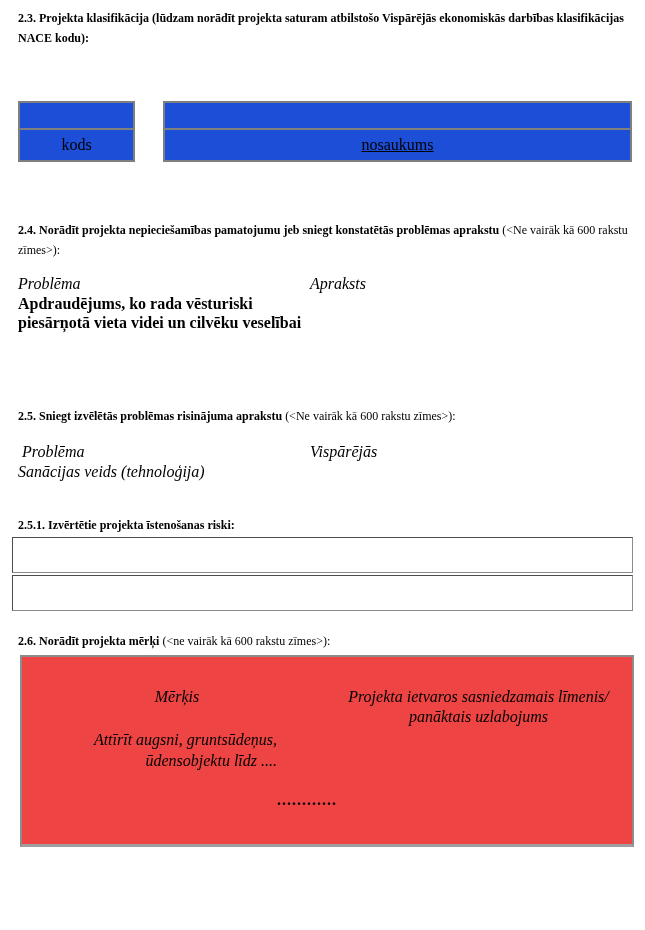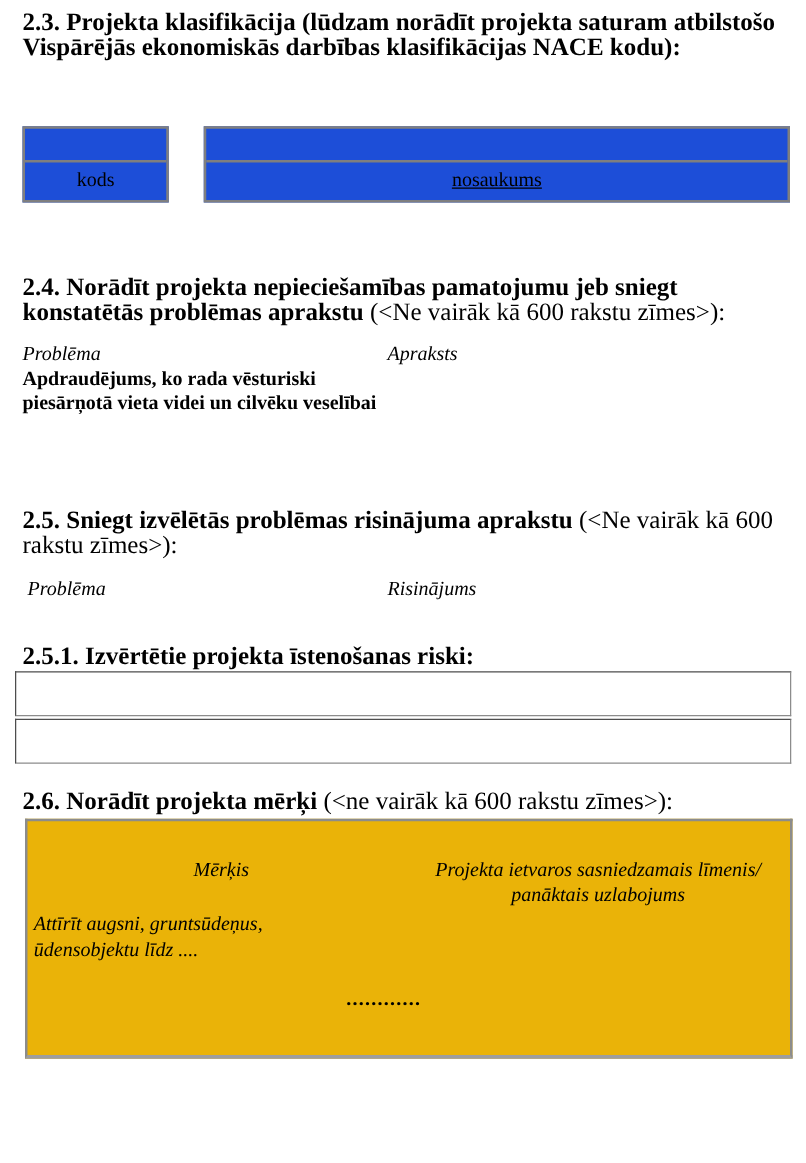--- a/index.html
+++ b/index.html
@@ -14,21 +14,21 @@
   }
   .page {
     width: 645px;
     height: 930px;
     padding: 8px 13px 0 18px;
     overflow: hidden;
   }
   .h {
     margin: 0;
     font-weight: bold;
-    font-size: 20px;
+    font-size: 12px;
     line-height: 20px;
     width: 614px;
   }
   .it { font-weight: normal; }
   .bi { font-weight: normal; font-style: italic; }
 
   
   .tables-row {
     margin-top: 53px;
     display: flex;
@@ -78,38 +78,39 @@
   .sec252 { margin-top: 22px; }
   .sec26 { margin-top: 20px; }
 
   .big-box {
     margin-top: 4px;
     margin-left: 2px;
     width: 614px;
     height: 192px;
     border: 2px solid #8c8c8c;
     border-bottom: 3px solid #9e9e9e;
-    background: #eab308;
+    background: #ef4444;
     padding: 30px 0 0 5px;
   }
   .goal-head { display: flex; }
   .gh-left {
     width: 300px;
     text-align: center;
     line-height: 20px;
   }
   .gh-right {
     width: 303px;
     text-align: center;
     line-height: 20px;
   }
   .goal-text {
     width: 250px;
     line-height: 21px;
     margin-top: 2px;
+    text-align: right;
   }
   .goal-dots {
     margin-top: 20px;
     margin-left: 250px;
     font-weight: bold;
     letter-spacing: 1px;
   }
 </style>
 </head>
 <body>
@@ -132,22 +133,23 @@
   <p class="h sec24"><span>2.4. Norādīt projekta nepieciešamības pamatojumu jeb sniegt konstatētās problēmas aprakstu</span> <span class="it">(&lt;Ne vairāk kā 600 rakstu zīmes&gt;):</span></p>
 
   <div class="cols">
     <span class="col1 bi">Problēma</span><span class="bi">Apraksts</span>
   </div>
   <p class="problem-text">Apdraudējums, ko rada vēsturiski piesārņotā vieta videi un cilvēku veselībai</p>
 
   <p class="h sec25"><span>2.5. Sniegt izvēlētās problēmas risinājuma aprakstu</span> <span class="it">(&lt;Ne vairāk kā 600 rakstu zīmes&gt;):</span></p>
 
   <div class="cols cols25">
-    <span class="col1 pad4 bi">Problēma</span><span class="bi">Risinājums</span>
+    <span class="col1 pad4 bi">Problēma</span><span class="bi">Vispārējās</span>
   </div>
+  <p class="sanacijas bi">Sanācijas veids (tehnoloģija)</p>
 
   <p class="h sec251">2.5.1. Izvērtētie projekta īstenošanas riski:</p>
   <div class="input-box"></div>
 
   <div class="input-box"></div>
 
   <p class="h sec26"><span>2.6. Norādīt projekta mērķi</span> <span class="it">(&lt;ne vairāk kā 600 rakstu zīmes&gt;):</span></p>
 
   <div class="big-box">
     <div class="goal-head">

